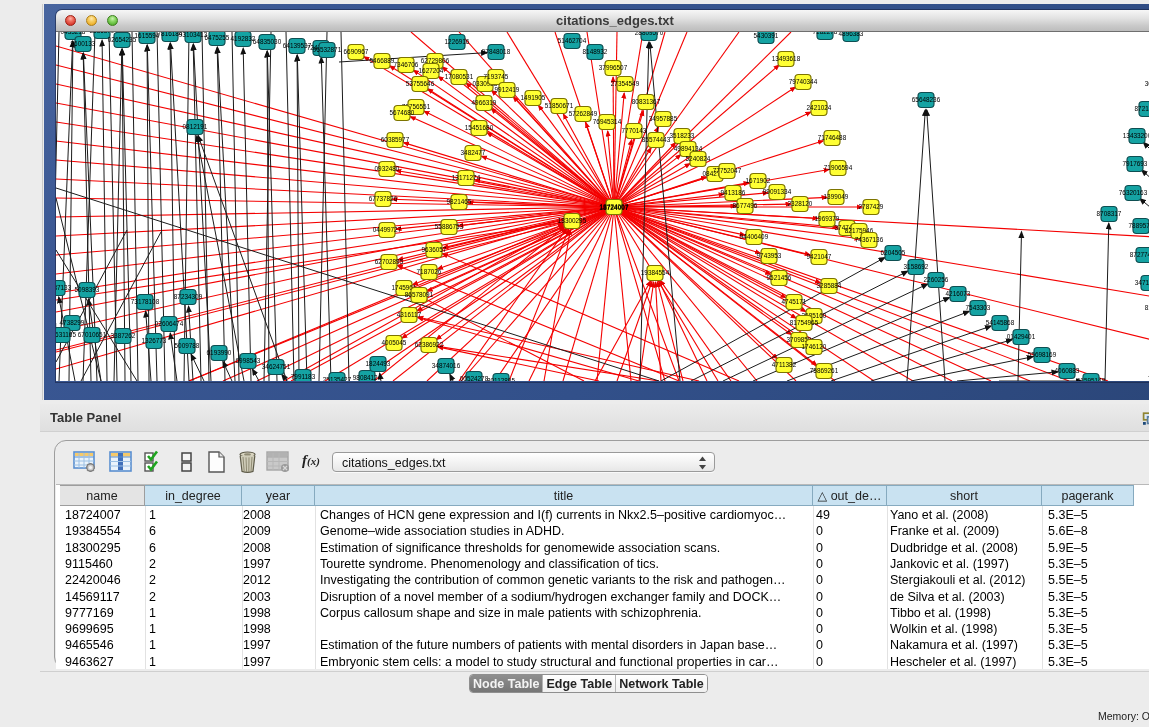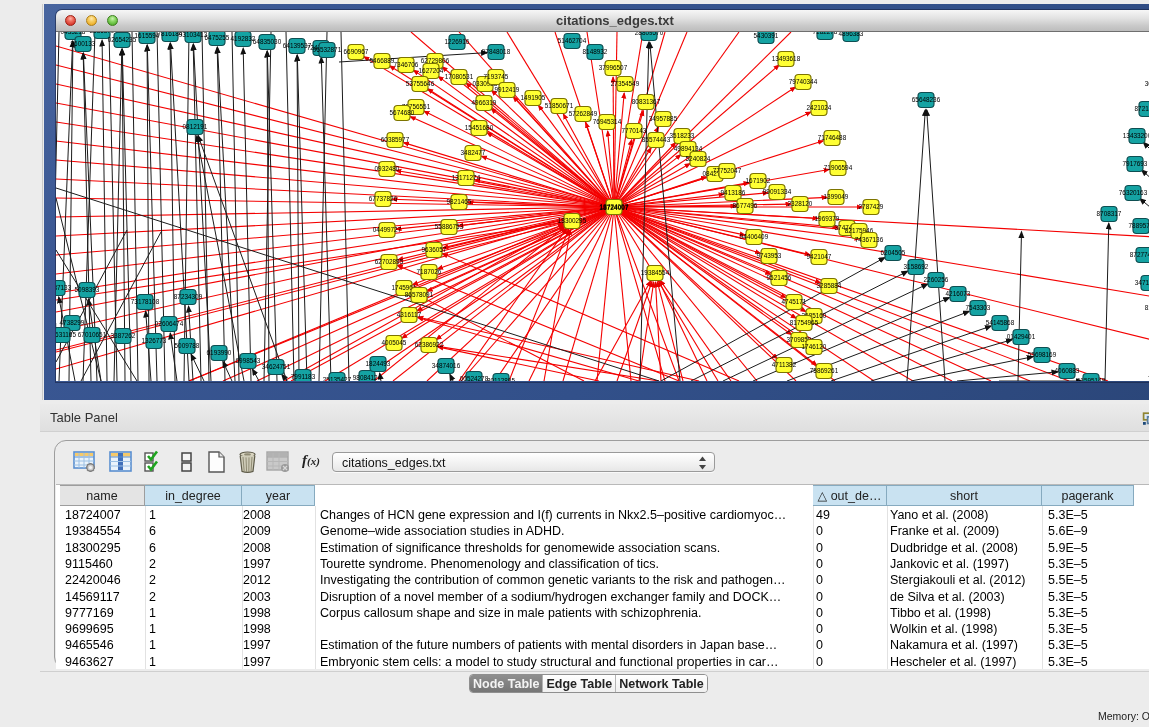--- a/index.html
+++ b/index.html
@@ -24,21 +24,21 @@
   #gcanvas { position:absolute; left:0; top:22px; width:1118px; height:349px; background:#fff; }
 
   
   #rightstrip { position:absolute; left:1141px; top:0; width:8px; height:727px; background:#8d8d8d; }
   #rightstrip .lite { position:absolute; left:0; top:0; width:8px; height:42px; background:#ededed; border-bottom:1px solid #bbb;}
   #rightline { position:absolute; left:1140px; top:42px; width:1px; height:685px; background:#5e5e5e; z-index:40; }
 
   
   #tp-head { position:absolute; left:0; top:404px; width:1141px; height:28px;
     background:linear-gradient(#ebebeb,#dfdfdf); border-bottom:1px solid #d0d0d0;}
-  #tp-head .t { position:absolute; left:10px; top:6px; font-size:13px; color:#333; }
+  #tp-head .t { position:absolute; left:10px; top:6px; font-size:13px; color:#333;font-weight:bold; }
   #tp-x { position:absolute; left:1124px; top:410px; font-size:15px; font-weight:bold; color:#111; }
 
   #panelbox { position:absolute; left:14px; top:440px; width:1123px; height:229px;
     border:1px solid #9d9d9d; border-radius:12px; background:#ececec;padding-left:48px; }
   #toolbar { position:absolute; left:0; top:0; width:100%; height:42px; }
   #combo { position:absolute; left:277px; top:11px; width:383px; height:20px;
     border:1px solid #9a9a9a; border-radius:4px;
     background:linear-gradient(#ffffff,#f1f1f1 60%,#e7e7e7); box-shadow:0 1px 0 rgba(255,255,255,.7);}
   #combo .txt { position:absolute; left:9px; top:3px; font-size:12.5px; color:#111; }
   #combo .ar { position:absolute; right:7px; }
@@ -708,20 +708,21 @@
         <svg class="ar" style="top:3px" width="9" height="14" viewBox="0 0 9 14">
             <path d="M4.5 0.5 L8 5 L1 5 z" fill="#444"></path>
             <path d="M4.5 13.5 L8 9 L1 9 z" fill="#444"></path>
           </svg>
       </div>
     </div>
     <div id="tablewrap">
       <div class="hcell hgray" style="left:4px;width:85px">name</div>
 <div class="hcell" style="left:89px;width:97px">in_degree</div>
 <div class="hcell" style="left:186px;width:73px">year</div>
+<div class="hcell" style="left:259px;width:498px">title</div>
 <div class="hcell" style="left:757px;width:74px">△ out_de…</div>
 <div class="hcell" style="left:831px;width:155px">short</div>
 <div class="hcell" style="left:986px;width:92px">pagerank</div>
 <div class="vline" style="left:89px"></div>
 <div class="vline" style="left:186px"></div>
 <div class="vline" style="left:259px"></div>
 <div class="vline" style="left:757px"></div>
 <div class="vline" style="left:831px"></div>
 <div class="vline" style="left:986px"></div>
 <div class="row" style="left:0;top:23.0px;width:1100px">
@@ -733,21 +734,21 @@
           <div class="c" style="left:834px;width:150px">Yano et al. (2008)</div>
           <div class="c" style="left:992px;width:84px">5.3E–5</div>
         </div>
 <div class="row" style="left:0;top:39.3px;width:1100px">
           <div class="c" style="left:9px;width:78px">19384554</div>
           <div class="c" style="left:93px;width:91px">6</div>
           <div class="c" style="left:187px;width:70px">2009</div>
           <div class="c" style="left:264px;width:491px">Genome–wide association studies in ADHD.</div>
           <div class="c" style="left:760px;width:69px">0</div>
           <div class="c" style="left:834px;width:150px">Franke et al. (2009)</div>
-          <div class="c" style="left:992px;width:84px">5.6E–9</div>
+          <div class="c" style="left:992px;width:84px">5.6E–8</div>
         </div>
 <div class="row" style="left:0;top:55.6px;width:1100px">
           <div class="c" style="left:9px;width:78px">18300295</div>
           <div class="c" style="left:93px;width:91px">6</div>
           <div class="c" style="left:187px;width:70px">2008</div>
           <div class="c" style="left:264px;width:491px">Estimation of significance thresholds for genomewide association scans.</div>
           <div class="c" style="left:760px;width:69px">0</div>
           <div class="c" style="left:834px;width:150px">Dudbridge et al. (2008)</div>
           <div class="c" style="left:992px;width:84px">5.9E–5</div>
         </div>

